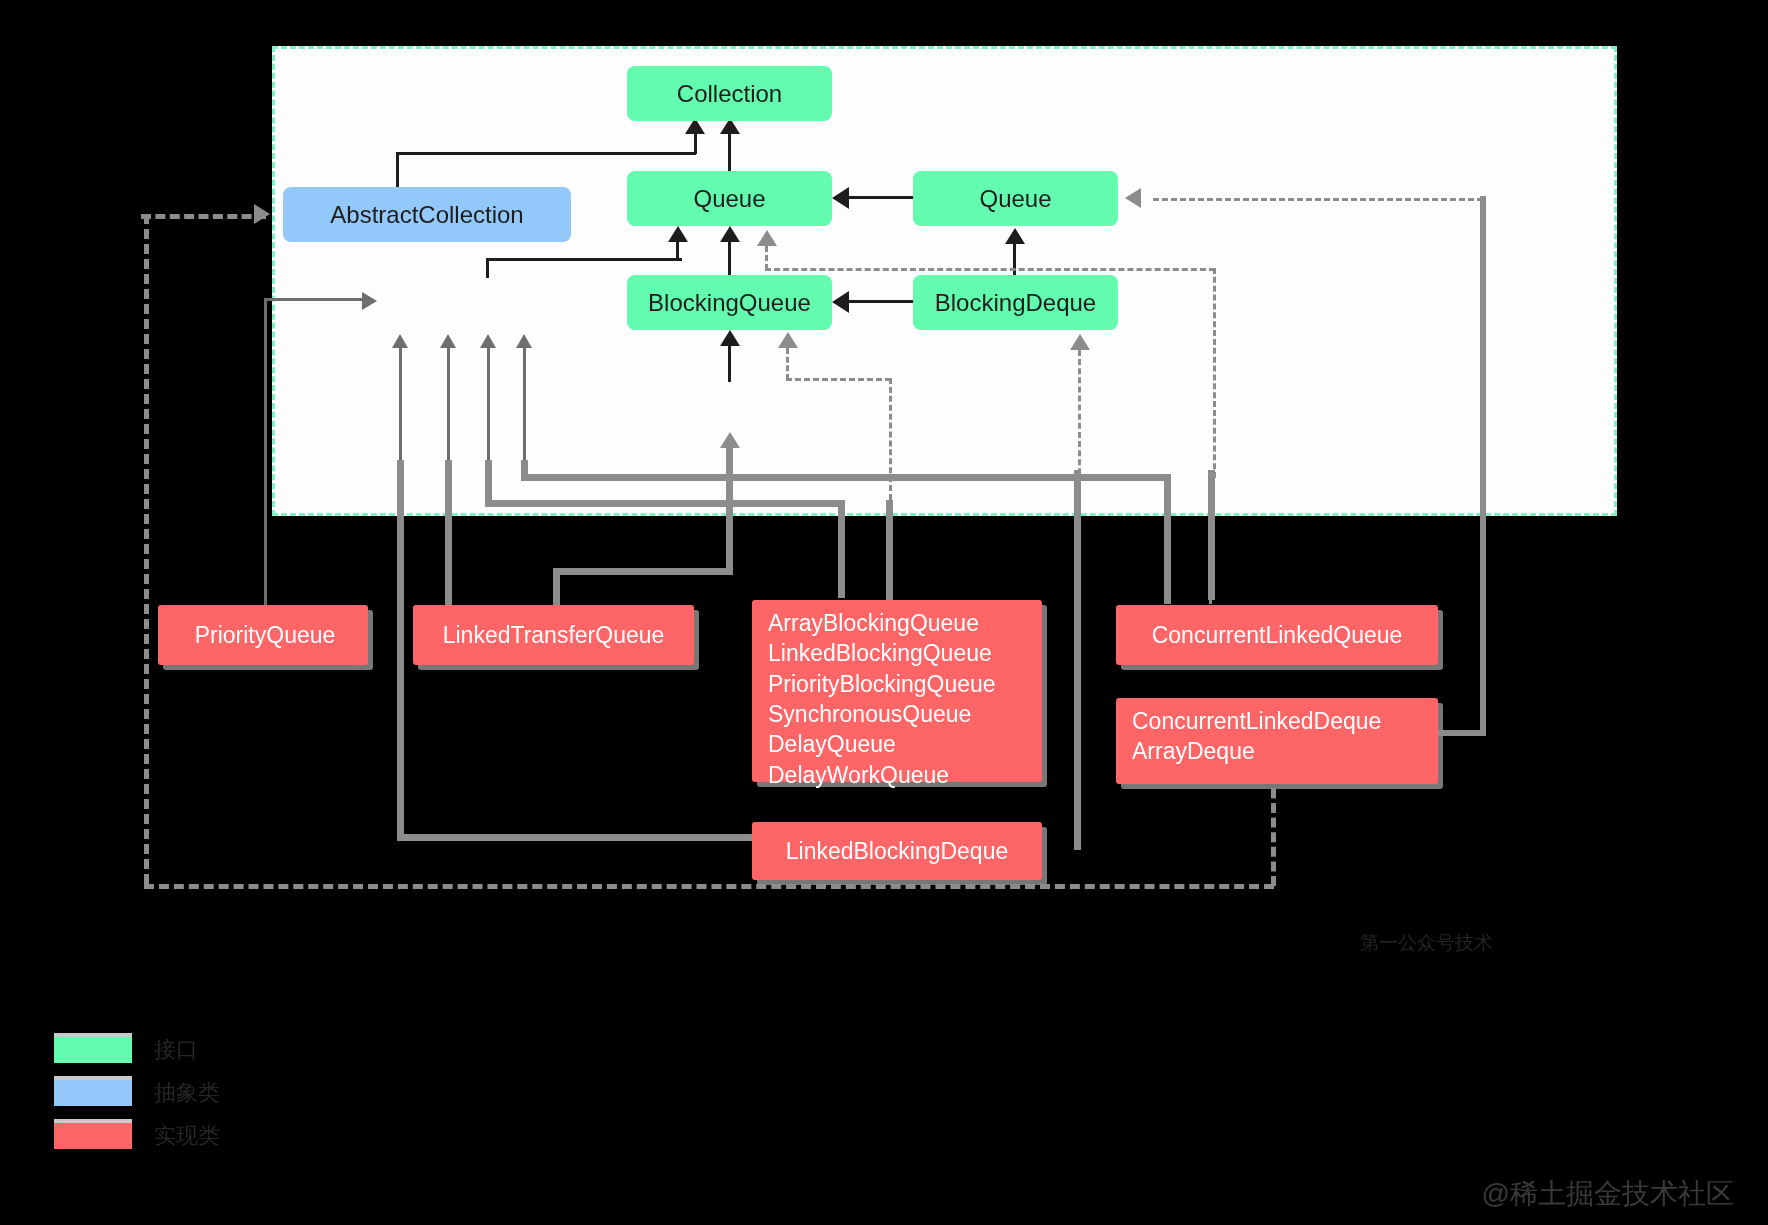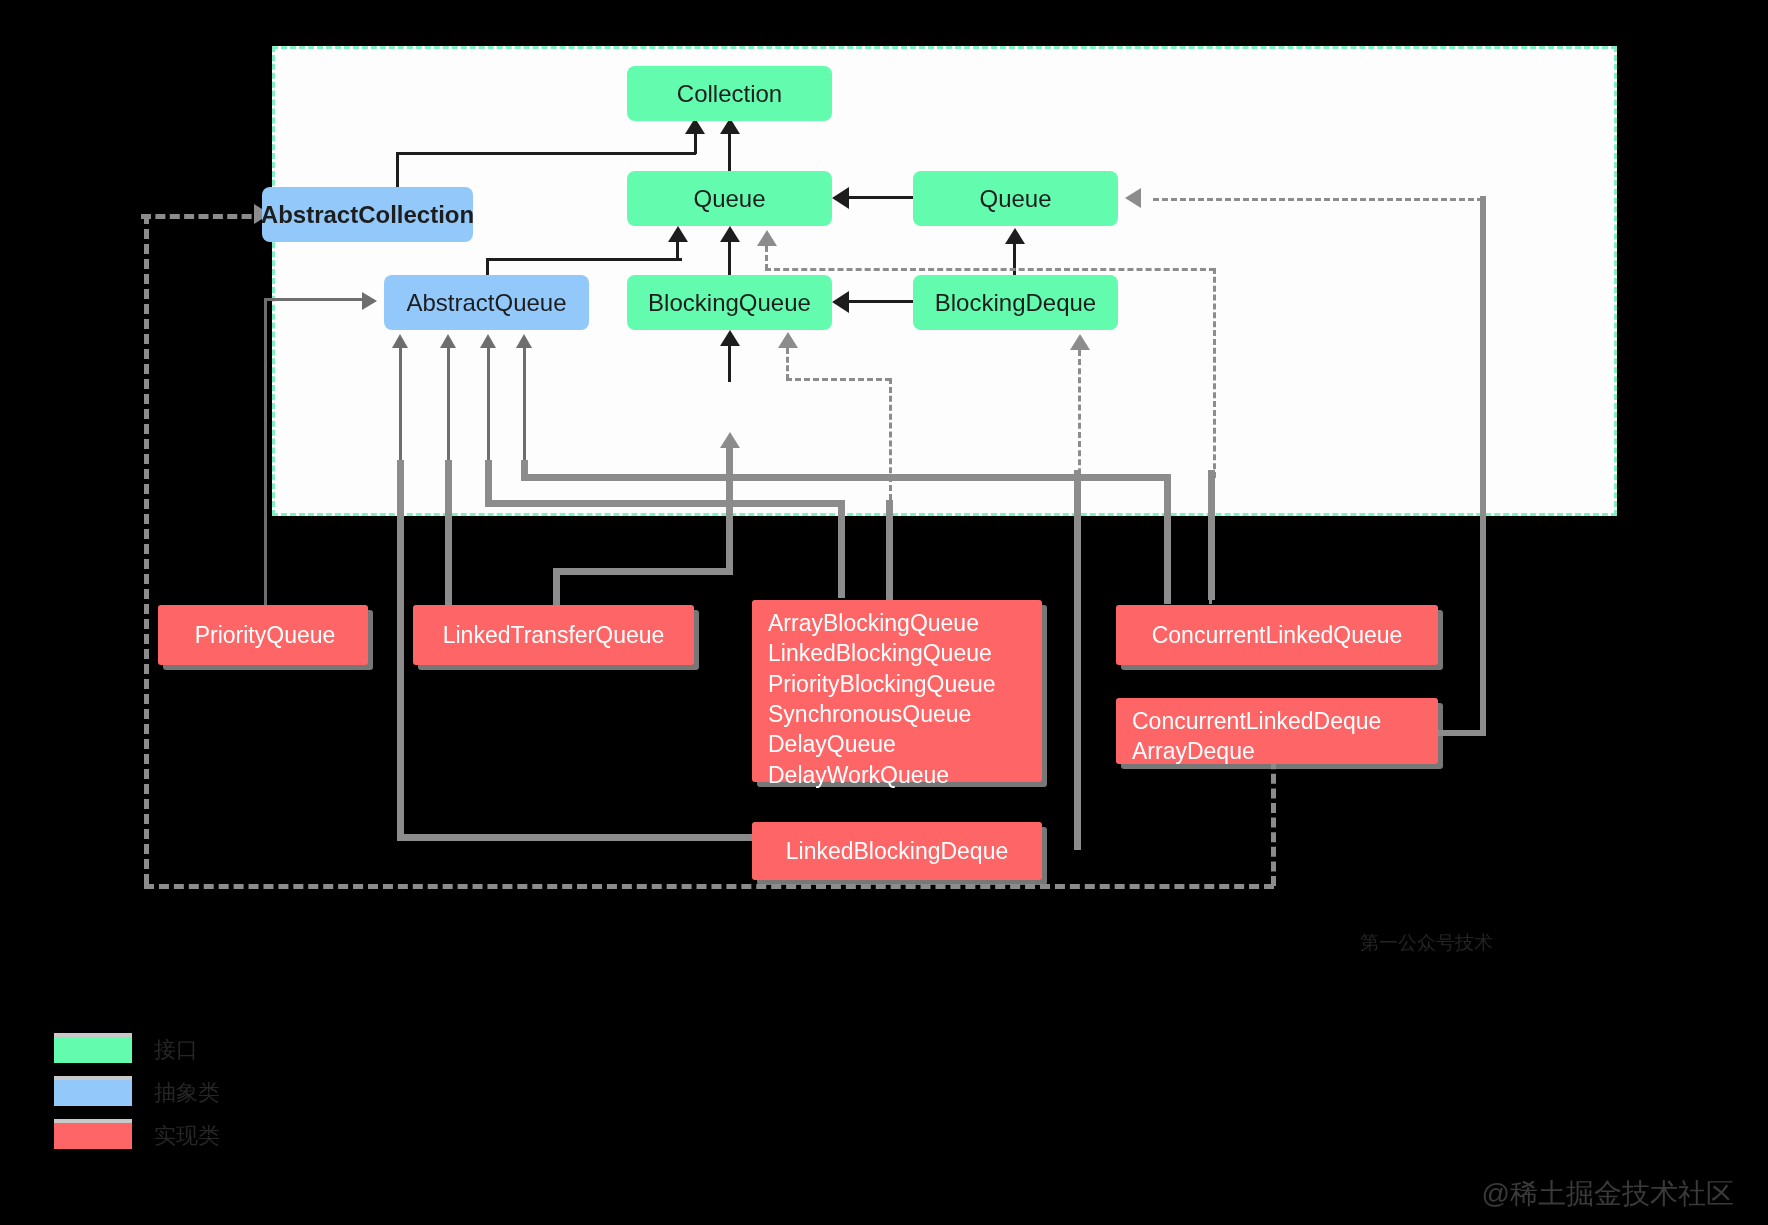--- a/index.html
+++ b/index.html
@@ -172,27 +172,24 @@
 
   <div class="node iface" style="left:619px;top:275px;width:205px;height:55px;">
     <span>BlockingQueue</span>
   </div>
 
   <div class="node iface" style="left:905px;top:275px;width:205px;height:55px;">
     <span>BlockingDeque</span>
   </div>
 
 
-  <div class="node abs" style="left:254px;top:187px;width:211px;height:55px;font-weight:bold;">
+  <div class="node abs" style="left:275px;top:187px;width:288px;height:55px;">
     <span>AbstractCollection</span>
   </div>
 
-  <div class="node abs" style="left:376px;top:275px;width:205px;height:55px;">
-    <span>AbstractQueue</span>
-  </div>
 
   <div class="node impl" style="left:150px;top:605px;width:210px;height:60px;justify-content:center;padding-left:20px;">
     <span>PriorityQueue</span>
   </div>
 
   <div class="node impl" style="left:405px;top:605px;width:281px;height:60px;justify-content:center;">
     <span>LinkedTransferQueue</span>
   </div>
 
   <div class="node impl" style="left:744px;top:600px;width:290px;height:182px;align-items:flex-start;padding-top:8px;">
@@ -201,21 +198,21 @@
 PriorityBlockingQueue
 SynchronousQueue
 DelayQueue
 DelayWorkQueue</span>
   </div>
 
   <div class="node impl" style="left:1108px;top:605px;width:322px;height:60px;justify-content:center;">
     <span>ConcurrentLinkedQueue</span>
   </div>
 
-  <div class="node impl" style="left:1108px;top:698px;width:322px;height:66px;align-items:flex-start;padding-top:8px;">
+  <div class="node impl" style="left:1108px;top:698px;width:322px;height:86px;align-items:flex-start;padding-top:8px;">
     <span>ConcurrentLinkedDeque
 ArrayDeque</span>
   </div>
 
   <div class="node impl" style="left:744px;top:822px;width:290px;height:58px;justify-content:center;">
     <span>LinkedBlockingDeque</span>
   </div>
 
   <div class="legend">
     <div class="lg-row">

